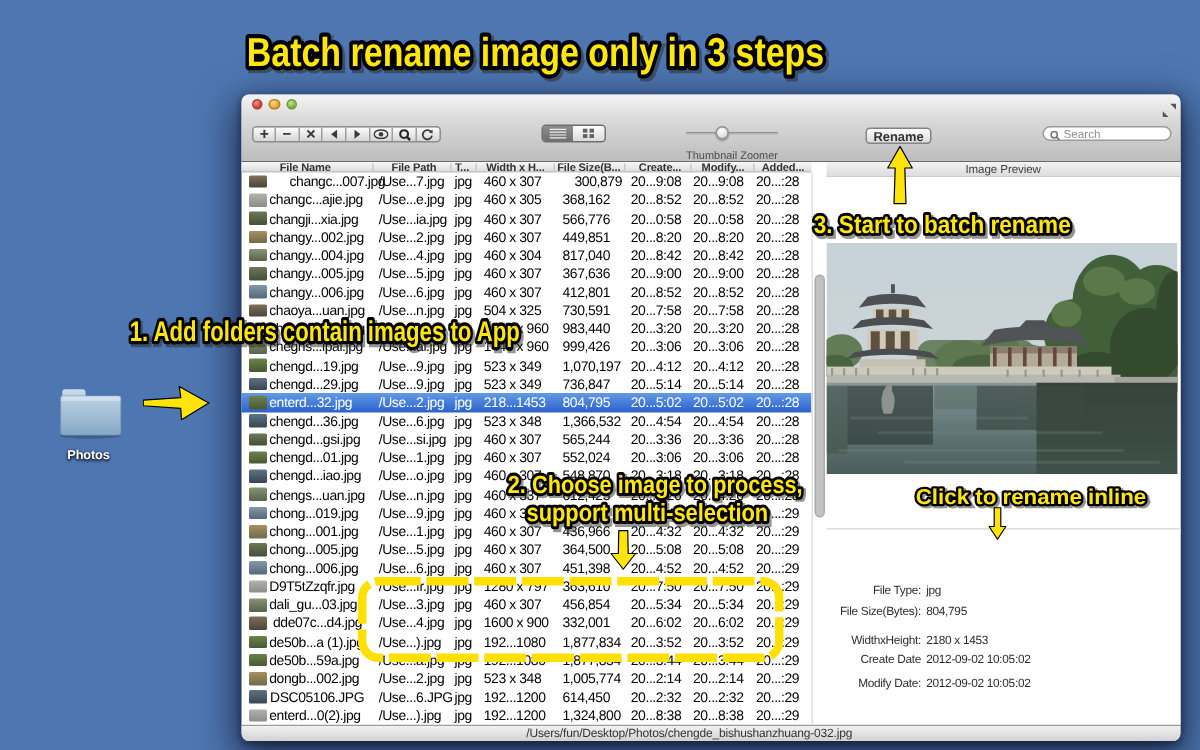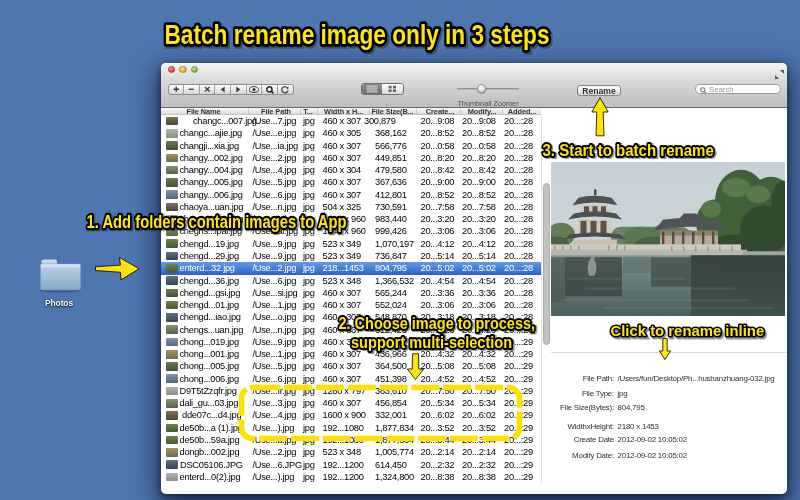--- a/index.html
+++ b/index.html
@@ -167,21 +167,21 @@
           <line x1="5" y1="5" x2="7.2" y2="7.2" stroke="#777" stroke-width="1.3"></line>
         </svg>Search</div>
  </div>
  <div id="tbl">
 <div class="row" style="top:52.00px">
         <i style="background:linear-gradient(#7d7058 0%,#4c453a 100%)"></i>
         <s style="left:32px">changc...007.jpg</s>
         <s style="left:91.5px">/Use...7.jpg</s>
         <s style="left:142px">jpg</s>
         <s style="left:161.5px">460 x 307</s>
-        <s style="left:203px">300,879</s>
+        <s style="left:222px">300,879</s>
         <s style="left:259.5px">20...9:08</s>
         <s style="left:301px">20...9:08</s>
         <s style="left:343px">20...:28</s>
       </div>
 <div class="row" style="top:64.27px">
         <i style="background:linear-gradient(#b2b2ac 0%,#8b8e86 100%)"></i>
         <s style="left:18.5px">changc...ajie.jpg</s>
         <s style="left:91.5px">/Use...e.jpg</s>
         <s style="left:142px">jpg</s>
         <s style="left:161.5px">460 x 305</s>
@@ -211,21 +211,21 @@
         <s style="left:259.5px">20...8:20</s>
         <s style="left:301px">20...8:20</s>
         <s style="left:343px">20...:28</s>
       </div>
 <div class="row" style="top:101.08px">
         <i style="background:linear-gradient(#879470 0%,#58624e 100%)"></i>
         <s style="left:18.5px">changy...004.jpg</s>
         <s style="left:91.5px">/Use...4.jpg</s>
         <s style="left:142px">jpg</s>
         <s style="left:161.5px">460 x 304</s>
-        <s style="left:214px">479,580</s>
+        <s style="left:214px">817,040</s>
         <s style="left:259.5px">20...8:42</s>
         <s style="left:301px">20...8:42</s>
         <s style="left:343px">20...:28</s>
       </div>
 <div class="row" style="top:113.35px">
         <i style="background:linear-gradient(#6d7858 0%,#454e38 100%)"></i>
         <s style="left:18.5px">changy...005.jpg</s>
         <s style="left:91.5px">/Use...5.jpg</s>
         <s style="left:142px">jpg</s>
         <s style="left:161.5px">460 x 307</s>
@@ -513,20 +513,21 @@
       <em style="left:156.2px"></em>
       <em style="left:207.75px"></em>
       <em style="left:255px"></em>
       <em style="left:298.5px"></em>
       <em style="left:340.5px"></em>
     </div>
  <div id="sbar">
       <div id="thumb"></div>
     </div>
  <div id="panel">
+  <div id="pvband">Image Preview</div>
   <div id="photo"><svg width="234" height="154" viewBox="0 0 234 157" preserveAspectRatio="none">
 <defs>
 <linearGradient id="sky" x1="0" y1="0" x2="0" y2="1">
               <stop offset="0" stop-color="#c6d1d8"></stop>
               <stop offset="1" stop-color="#ccd5d8"></stop>
             </linearGradient>
 <linearGradient id="wat" x1="0" y1="0" x2="0" y2="1">
               <stop offset="0" stop-color="#86989a"></stop>
               <stop offset=".45" stop-color="#65797a"></stop>
               <stop offset="1" stop-color="#4b5e5c"></stop>
@@ -634,24 +635,20 @@
 </g>
 <g opacity=".28" fill="#778984">
             <rect x="16" y="118" width="118" height="2"></rect>
             <rect x="34" y="128" width="150" height="2"></rect>
             <rect x="8" y="140" width="190" height="2"></rect>
             <rect x="52" y="148" width="170" height="2"></rect>
           </g>
 <path d="M38 116 Q34.5 105 39.5 97.5 Q44.5 92.5 43.5 100 Q47.5 107 43.5 116 Z" fill="#8d9391"></path>
 </svg></div>
   <div id="psep"></div>
-<div class="ml" style="top:266.7px">
-        <b>File Path:</b>
-        <v>/Users/fun/Desktop/Ph...hushanzhuang-032.jpg</v>
-      </div>
 <div class="ml" style="top:281.2px">
         <b>File Type:</b>
         <v>jpg</v>
       </div>
 <div class="ml" style="top:295.4px">
         <b>File Size(Bytes):</b>
         <v>804,795</v>
       </div>
 <div class="ml" style="top:313.9px">
         <b>WidthxHeight:</b>
@@ -659,20 +656,21 @@
       </div>
 <div class="ml" style="top:327.3px">
         <b>Create Date</b>
         <v>2012-09-02  10:05:02</v>
       </div>
 <div class="ml" style="top:342.9px">
         <b>Modify Date:</b>
         <v>2012-09-02  10:05:02</v>
       </div>
  </div>
+ <div id="bbar">/Users/fun/Desktop/Photos/chengde_bishushanzhuang-032.jpg</div>
 </div>
 
 <svg id="ann" viewBox="0 0 800 500">
 <g font-family="'Liberation Sans',sans-serif" font-weight="bold" fill="#2a2a22" stroke="#2a2a22" opacity=".5">
 <text transform="translate(166.3,46) scale(0.839,1)" font-size="27" stroke-width="5.6">Batch rename image only in 3 steps</text>
 <text transform="translate(88,229.3) scale(0.778,1)" font-size="19" stroke-width="4.4">1. Add folders contain images to App</text>
 <text transform="translate(340,330.3) scale(0.874,1)" font-size="16.6" stroke-width="4">2. Choose image to process,</text>
 <text transform="translate(352.5,349.3) scale(0.879,1)" font-size="16.6" stroke-width="4">support multi-selection</text>
 <text transform="translate(544,157.3) scale(0.907,1)" font-size="16.6" stroke-width="3.8">3. Start to batch rename</text>
 <text transform="translate(612,337.6) scale(1.041,1)" font-size="14.3" stroke-width="3.1">Click to rename inline</text>

